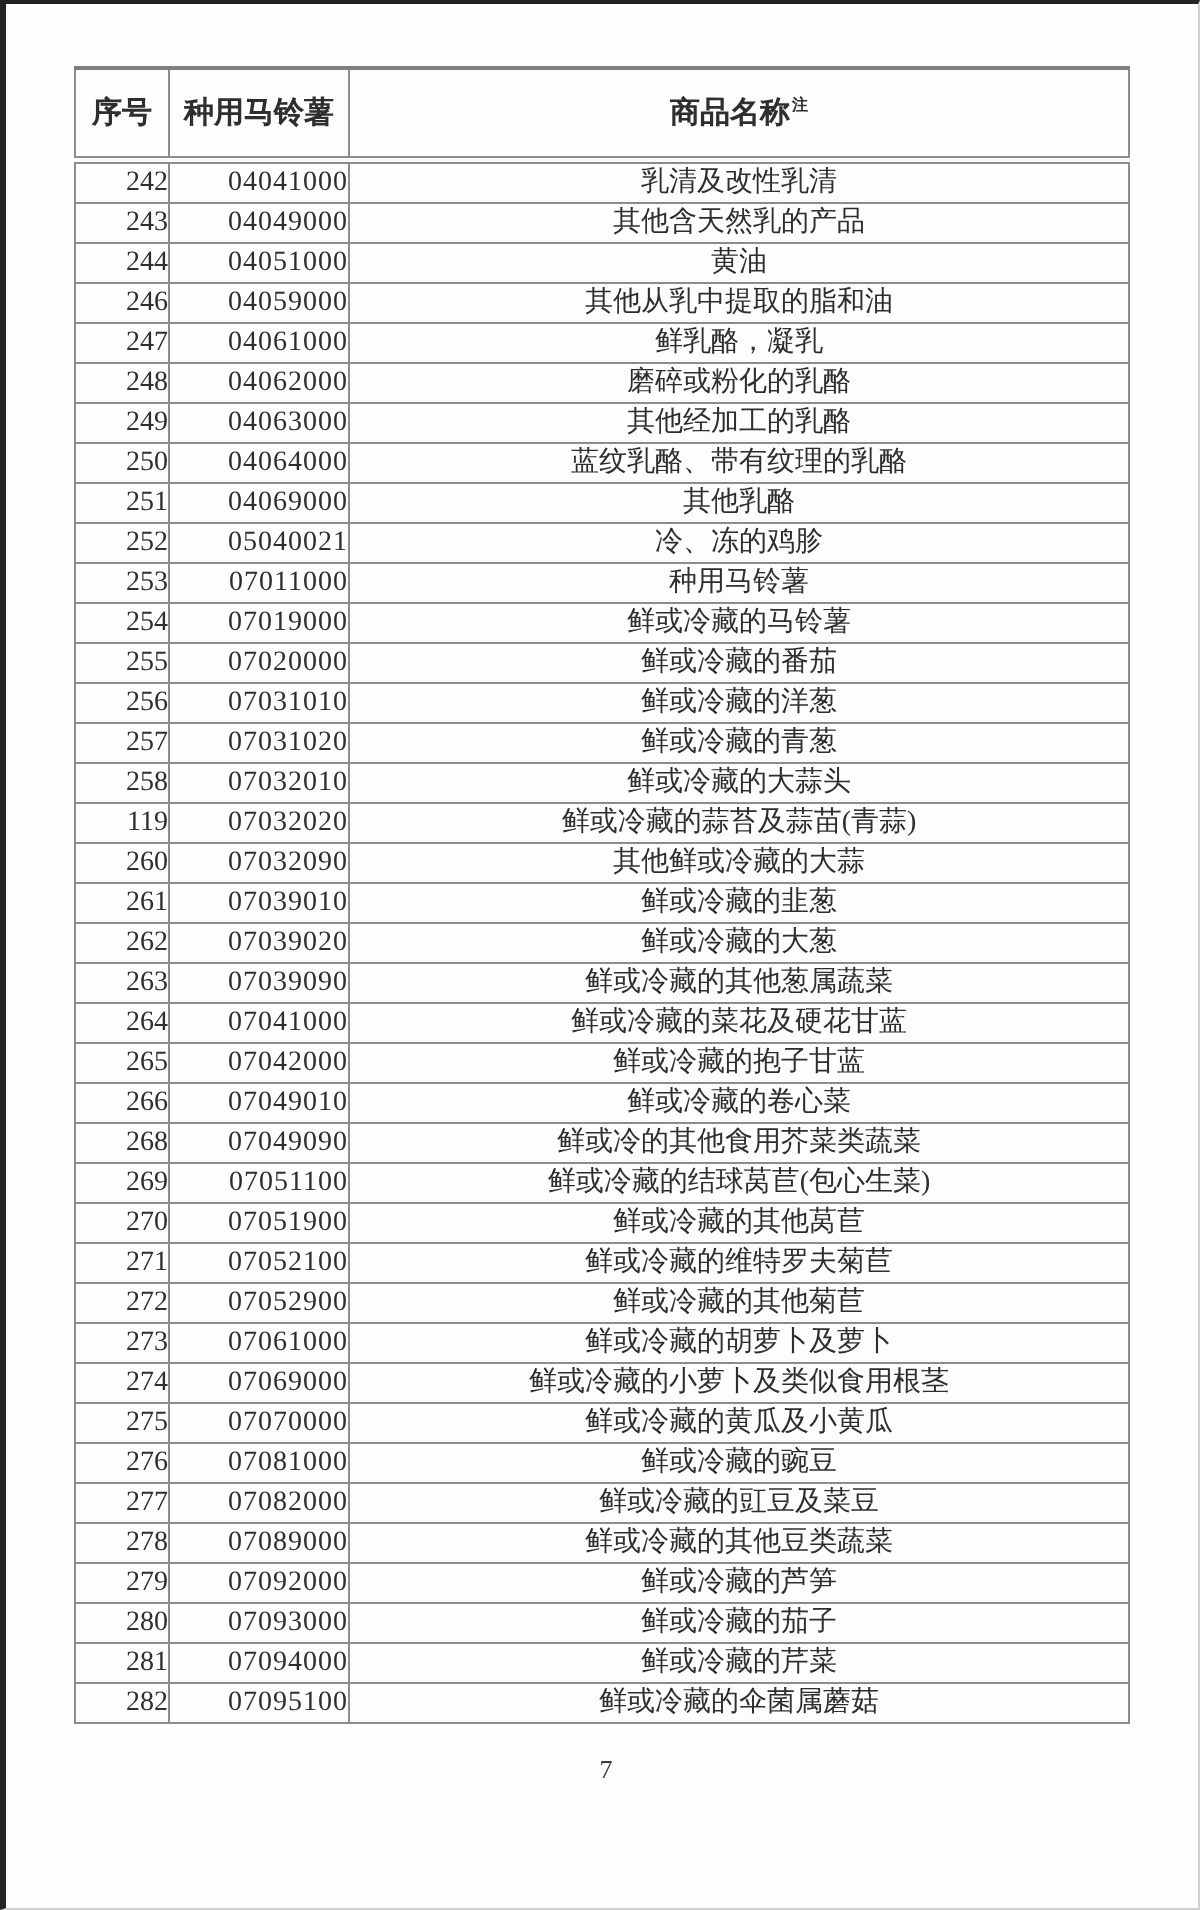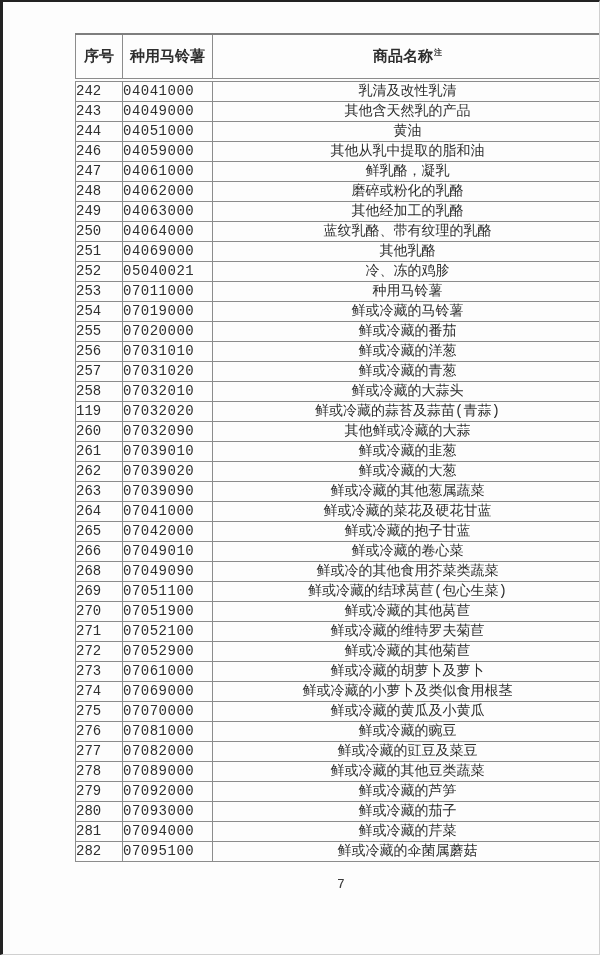--- a/index.html
+++ b/index.html
@@ -6,24 +6,23 @@
   .page {
     position: relative;
     width: 600px;
     height: 955px;
     box-sizing: border-box;
     background: #fdfdfd;
     border-top: 2px solid #222222;
     border-left: 3px solid #222222;
     border-right: 1px solid #d0d0d0;
     border-bottom: 1px solid #d0d0d0;
-    font-family: Liberation Mono, monospace;
+    font-family: Liberation Serif, serif;
     color: #2e2e2e;
     overflow: hidden;
-    padding-left: 38px;
   }
   table.tariff {
     border-collapse: collapse;
     margin: 31px 0 0 34px;
     width: 528px;
     table-layout: fixed;
   }
   table.tariff th, table.tariff td {
     border: 1px solid #8c8c8c;
     overflow: hidden;
@@ -39,22 +38,22 @@
     background: #fdfdfd;
   }
   table.tariff td {
     height: 19px;
     font-size: 14px;
     padding: 0;
     line-height: 19px;
   }
   .col-no   { width: 47px; }
   .col-code { width: 90px; }
-  .c-no   { text-align: left; }
-  .c-code { text-align: left; letter-spacing: 0.5px; }
+  .c-no   { text-align: right; }
+  .c-code { text-align: right; letter-spacing: 0.5px; }
   .c-name { text-align: center; padding-left: 8px; }
   sup.note {
     font-size: 8px;
     vertical-align: super;
     margin-left: 1px;
     font-weight: bold;
   }
   .pageno {
     margin-top: 15px;
     width: 600px;

